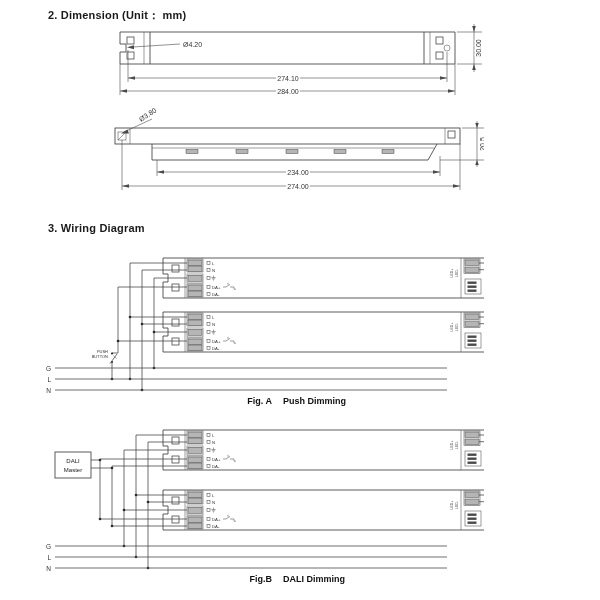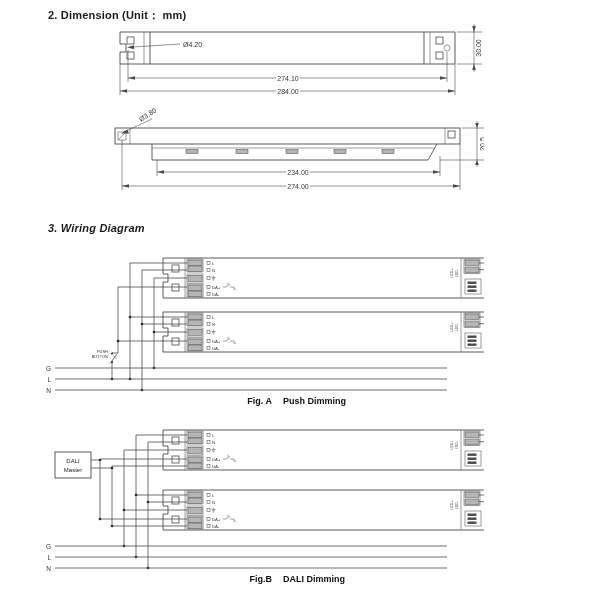--- a/index.html
+++ b/index.html
@@ -26,21 +26,21 @@
   .t-led{font-size:3.5px;fill:#333;}
   .halo{paint-order:stroke;stroke:#fff;stroke-width:3px;}
 </style>
 </head>
 <body>
 
 <div id="page">
 
   <div class="sec-title" style="left:48px;top:8px;">2. Dimension (Unit： mm)</div>
 
-  <div class="sec-title" style="left:48px;top:222px;font-style:italic;">3. Wiring Diagram</div>
+  <div class="sec-title" style="left:48px;top:222px;">3. Wiring Diagram</div>
 
   <svg width="600" height="600" viewBox="0 0 600 600">
 
     <defs>
 
       <g id="driver-unit">
 
         <path class="ln" d="M0,0 H342 V40 H0 V24 H5 V16 H0 Z"></path>
         <line class="lnthin" x1="22" y1="0" x2="22" y2="40"></line>
         <rect class="sq" x="9" y="7" width="7" height="7"></rect>

